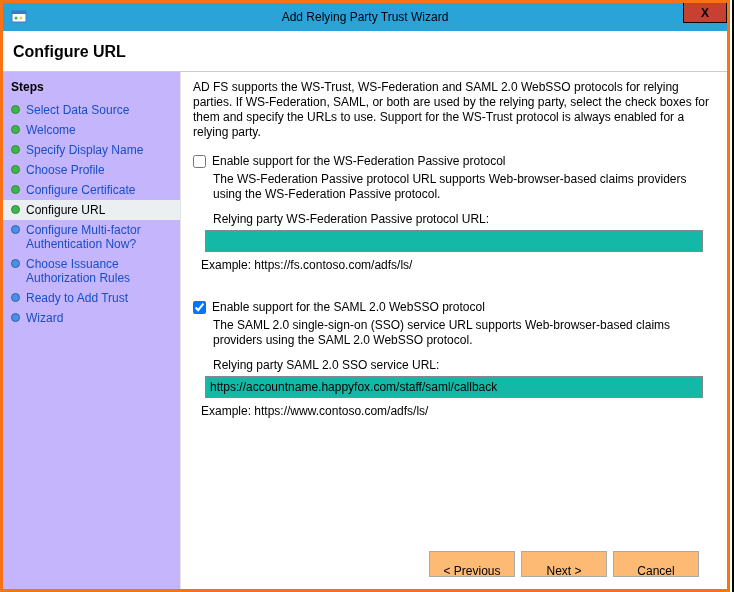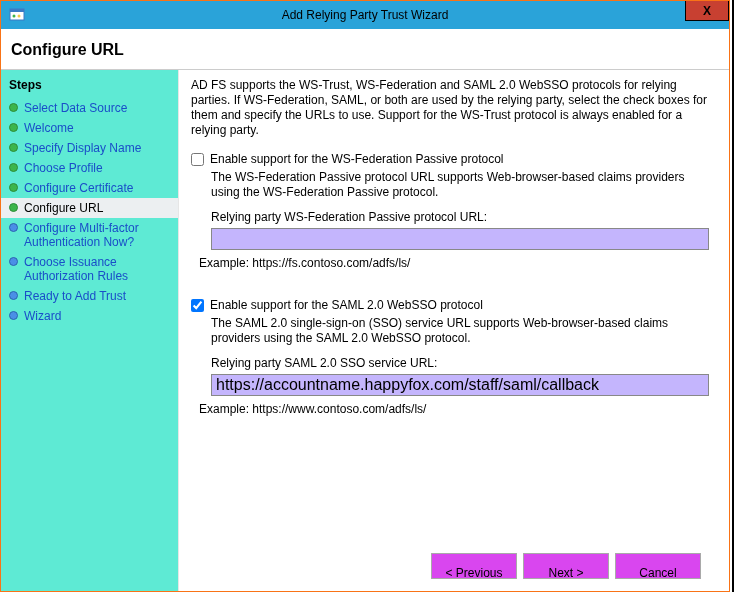--- a/index.html
+++ b/index.html
@@ -9,21 +9,21 @@
     font-size: 12px;
     background: #fff;
     width: 734px;
     height: 592px;
     overflow: hidden;
     border-right: 2px solid #000;
   }
   .window {
     width: 730px;
     height: 592px;
-    border: 1px solid #f97316;
+    border: 3px solid #f97316;
     background: #fff;
     display: flex;
     flex-direction: column;
   }
   .titlebar {
     height: 28px;
     background: #2aa3d9;
     display: flex;
     align-items: center;
     color: #000;
@@ -64,21 +64,21 @@
     height: 1px;
     background: #ccc;
   }
   .body {
     flex: 1;
     display: flex;
     min-height: 0;
   }
   .steps-col {
     width: 178px;
-    background: #5eead4;
+    background: #c4b5fd;
     padding: 4px 0 0 0;
     border-right: 1px solid #e6e6e6;
   }
   .steps-title {
     font-weight: bold;
     padding: 4px 8px 6px 8px;
     font-size: 12px;
   }
   .step-item {
     padding: 3px 6px 3px 8px;
@@ -131,44 +131,44 @@
   .sub-text {
     color: #000;
     line-height: 15px;
     margin: 4px 0 10px 20px;
   }
   .field-label {
     margin: 0 0 4px 20px;
     color: #000;
   }
   .text-input {
-    margin: 0 0 6px 20px;
+    margin: 0 0 6px 12px;
     width: 498px;
     height: 22px;
     border: 1px solid #888;
     padding: 2px 4px;
     font-family: inherit;
-    font-size: 16px;
-    background: #c4b5fd;
+    font-size: 12px;
+    background: #14b8a6;
   }
   .example {
     margin: 0 0 0 8px;
     color: #000;
   }
   .section-gap { height: 28px; }
   .button-row {
     display: flex;
     justify-content: flex-end;
     gap: 6px;
     padding: 10px 14px 12px 0;
   }
   .btn {
     width: 86px;
     height: 23px;
-    background: #d946ef;
+    background: #fdba74;
     border: 1px solid #a9a9a9;
     font-family: inherit;
     font-size: 12px;
     padding: 12px;
     cursor: pointer;
   }
 </style>
 </head>
 <body>
 

